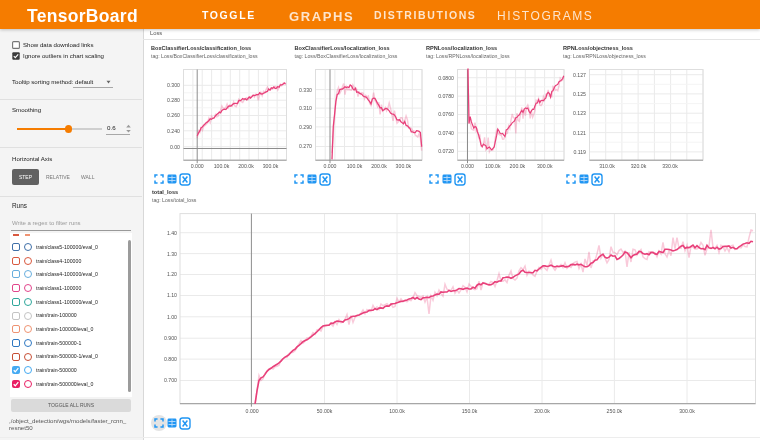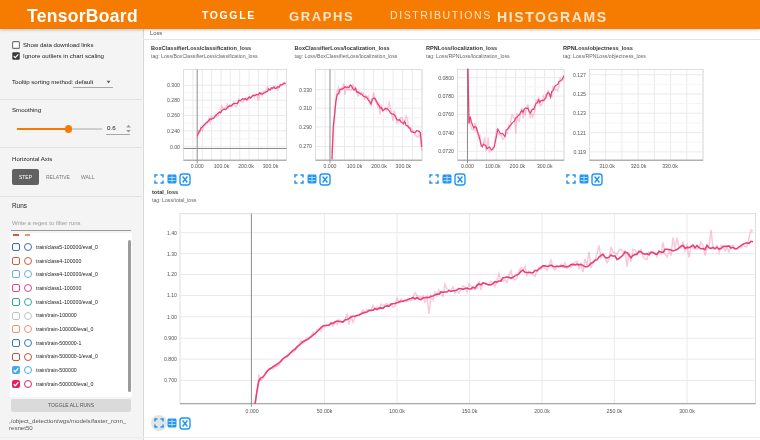--- a/index.html
+++ b/index.html
@@ -6,22 +6,22 @@
 </style></head>
 <body>
 <div class="abs" style="left:0;top:0;width:760px;height:440px">
 
 <div class="abs" style="left:0;top:29px;width:142.5px;height:411px;background:#f4f4f4;border-right:1px solid #d8d8d8"></div>
 
 <div class="abs" style="left:0;top:0;width:760px;height:29px;background:#f57c00;box-shadow:0 1px 3px rgba(0,0,0,0.22)"></div>
 <div class="abs" style="left:27px;top:5.5px;font-size:17.5px;font-weight:bold;letter-spacing:0.3px;color:#fff">TensorBoard</div>
 <div class="abs" style="left:202px;top:9px;font-size:10.5px;font-weight:bold;letter-spacing:1.6px;color:#fff">TOGGLE</div>
 <div class="abs" style="left:289px;top:9px;font-size:13px;font-weight:bold;letter-spacing:1.6px;color:rgba(255,255,255,0.8)">GRAPHS</div>
-<div class="abs" style="left:390px;top:9px;font-size:10.5px;font-weight:normal;letter-spacing:1.6px;color:rgba(255,255,255,0.8)">DISTRIBUTIONS</div>
-<div class="abs" style="left:497px;top:9px;font-size:14px;font-weight:bold;letter-spacing:1.6px;color:rgba(255,255,255,0.8)">HISTOGRAMS</div>
+<div class="abs" style="left:374px;top:9px;font-size:10.5px;font-weight:bold;letter-spacing:1.6px;color:rgba(255,255,255,0.8)">DISTRIBUTIONS</div>
+<div class="abs" style="left:497px;top:9px;font-size:12px;font-weight:normal;letter-spacing:1.6px;color:rgba(255,255,255,0.8)">HISTOGRAMS</div>
 
 <svg class="abs" style="left:12px;top:41px" width="8" height="8" viewBox="0 0 8 8">
       <rect x="0.6" y="0.6" width="6.8" height="6.8" rx="1" fill="#fff" stroke="#757575" stroke-width="1.1"></rect>
     </svg>
 <div class="abs" style="left:23px;top:41px;font-size:6.1px;color:#212121">Show data download links</div>
 <svg class="abs" style="left:12px;top:52px" width="8" height="8" viewBox="0 0 8 8">
       <rect x="0.3" y="0.3" width="7.4" height="7.4" rx="1" fill="#3a3a3a"></rect>
       <path d="M1.8,4.2 L3.3,5.7 L6.2,2.3" stroke="#fff" stroke-width="1.1" fill="none"></path>
     </svg>
 <div class="abs" style="left:23px;top:52px;font-size:6.1px;color:#212121">Ignore outliers in chart scaling</div>

